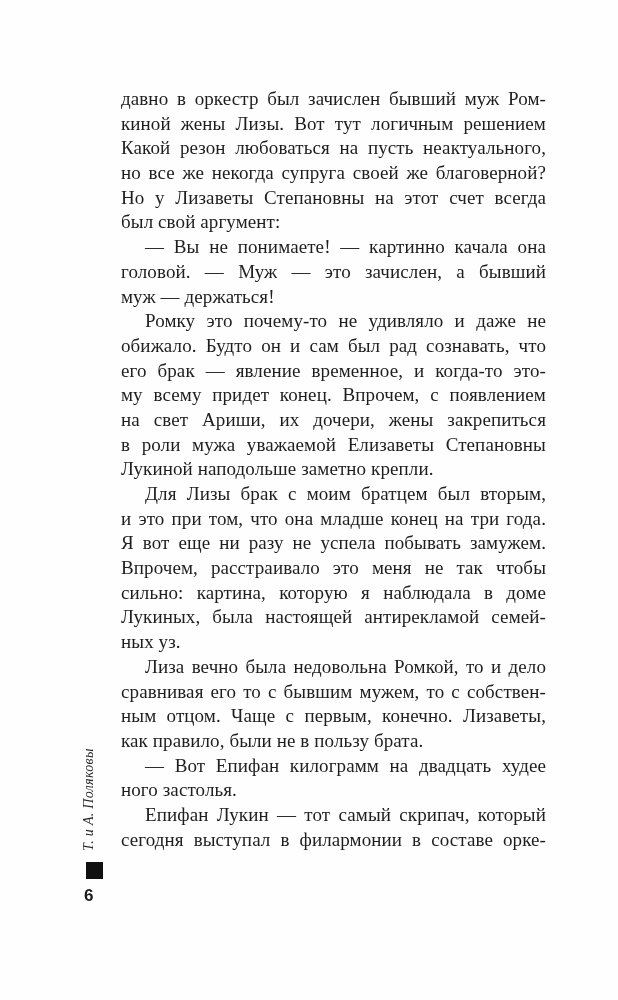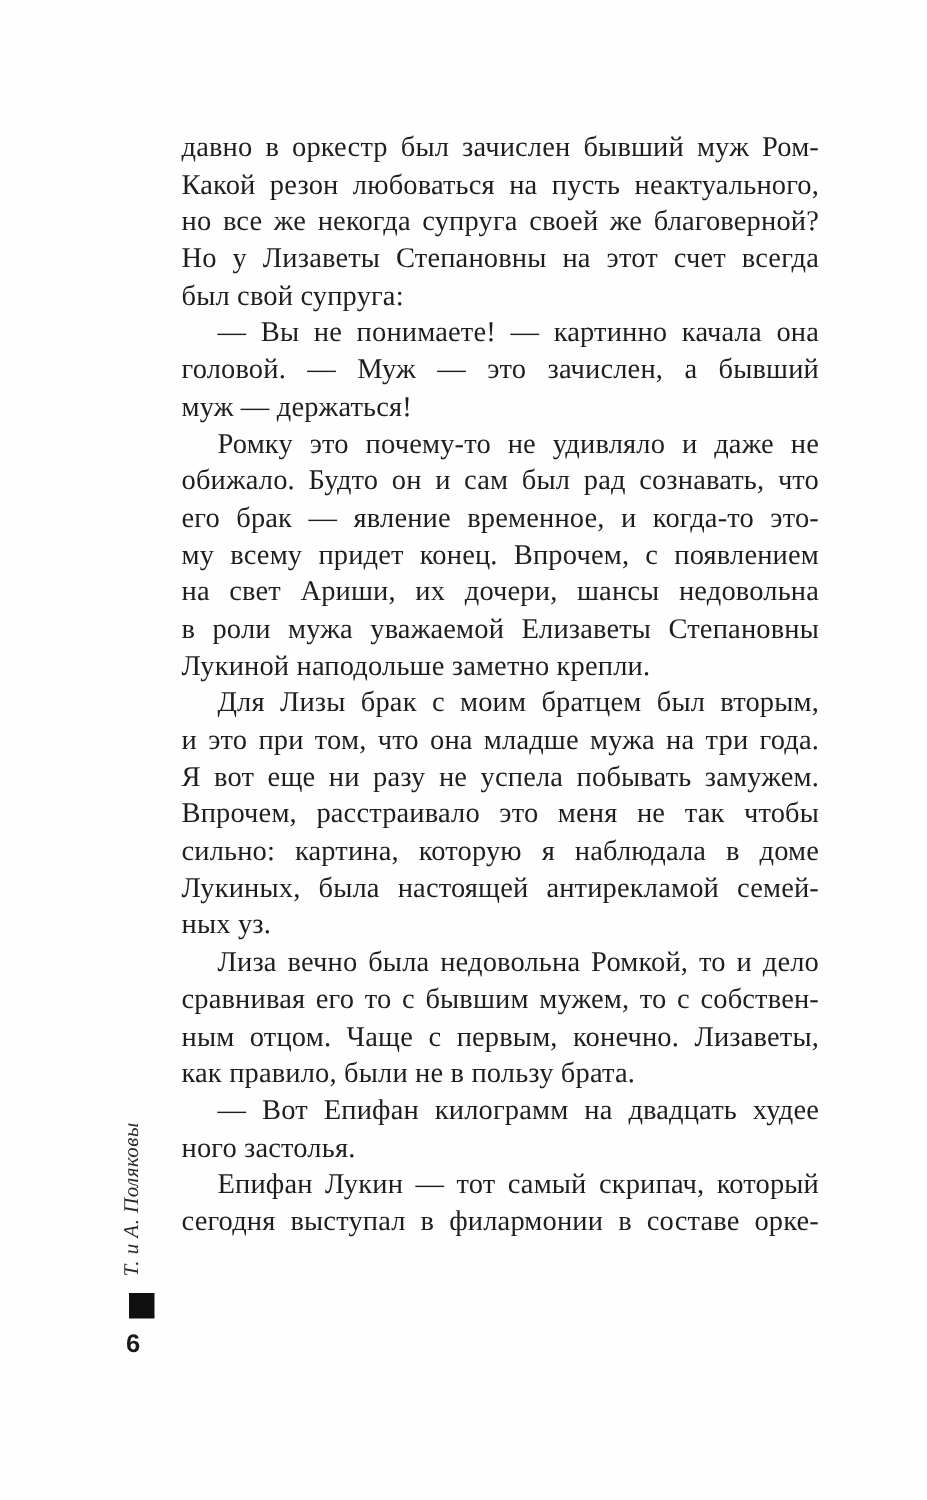--- a/index.html
+++ b/index.html
@@ -70,36 +70,37 @@
     color: #1a1a1a;
   }
 </style>
 </head>
 <body>
 
 <div class="book-page">
 
   <div class="text-block" id="text-block">
       <div class="text-line">давно в оркестр был зачислен бывший муж Ром-</div>
+      <div class="text-line">киной жены Лизы. Вот тут логичным решением</div>
       <div class="text-line">Какой резон любоваться на пусть неактуального,</div>
       <div class="text-line">но все же некогда супруга своей же благоверной?</div>
       <div class="text-line">Но у Лизаветы Степановны на этот счет всегда</div>
-      <div class="text-line last">был свой супруга:</div>
+      <div class="text-line last">был свой аргумент:</div>
       <div class="text-line indent">— Вы не понимаете! — картинно качала она</div>
       <div class="text-line">головой. — Муж — это зачислен, а бывший</div>
       <div class="text-line last">муж — держаться!</div>
       <div class="text-line indent">Ромку это почему-то не удивляло и даже не</div>
       <div class="text-line">обижало. Будто он и сам был рад сознавать, что</div>
       <div class="text-line">его брак — явление временное, и когда-то это-</div>
       <div class="text-line">му всему придет конец. Впрочем, с появлением</div>
-      <div class="text-line">на свет Ариши, их дочери, шансы недовольна</div>
+      <div class="text-line">на свет Ариши, их дочери, жены закрепиться</div>
       <div class="text-line">в роли мужа уважаемой Елизаветы Степановны</div>
       <div class="text-line last">Лукиной наподольше заметно крепли.</div>
       <div class="text-line indent">Для Лизы брак с моим братцем был вторым,</div>
-      <div class="text-line">и это при том, что она младше мужа на три года.</div>
+      <div class="text-line">и это при том, что она младше конец на три года.</div>
       <div class="text-line">Я вот еще ни разу не успела побывать замужем.</div>
       <div class="text-line">Впрочем, расстраивало это меня не так чтобы</div>
       <div class="text-line">сильно: картина, которую я наблюдала в доме</div>
       <div class="text-line">Лукиных, была настоящей антирекламой семей-</div>
       <div class="text-line last">ных уз.</div>
       <div class="text-line indent">Лиза вечно была недовольна Ромкой, то и дело</div>
       <div class="text-line">сравнивая его то с бывшим мужем, то с собствен-</div>
       <div class="text-line">ным отцом. Чаще с первым, конечно. Лизаветы,</div>
       <div class="text-line last">как правило, были не в пользу брата.</div>
       <div class="text-line indent">— Вот Епифан килограмм на двадцать худее</div>

